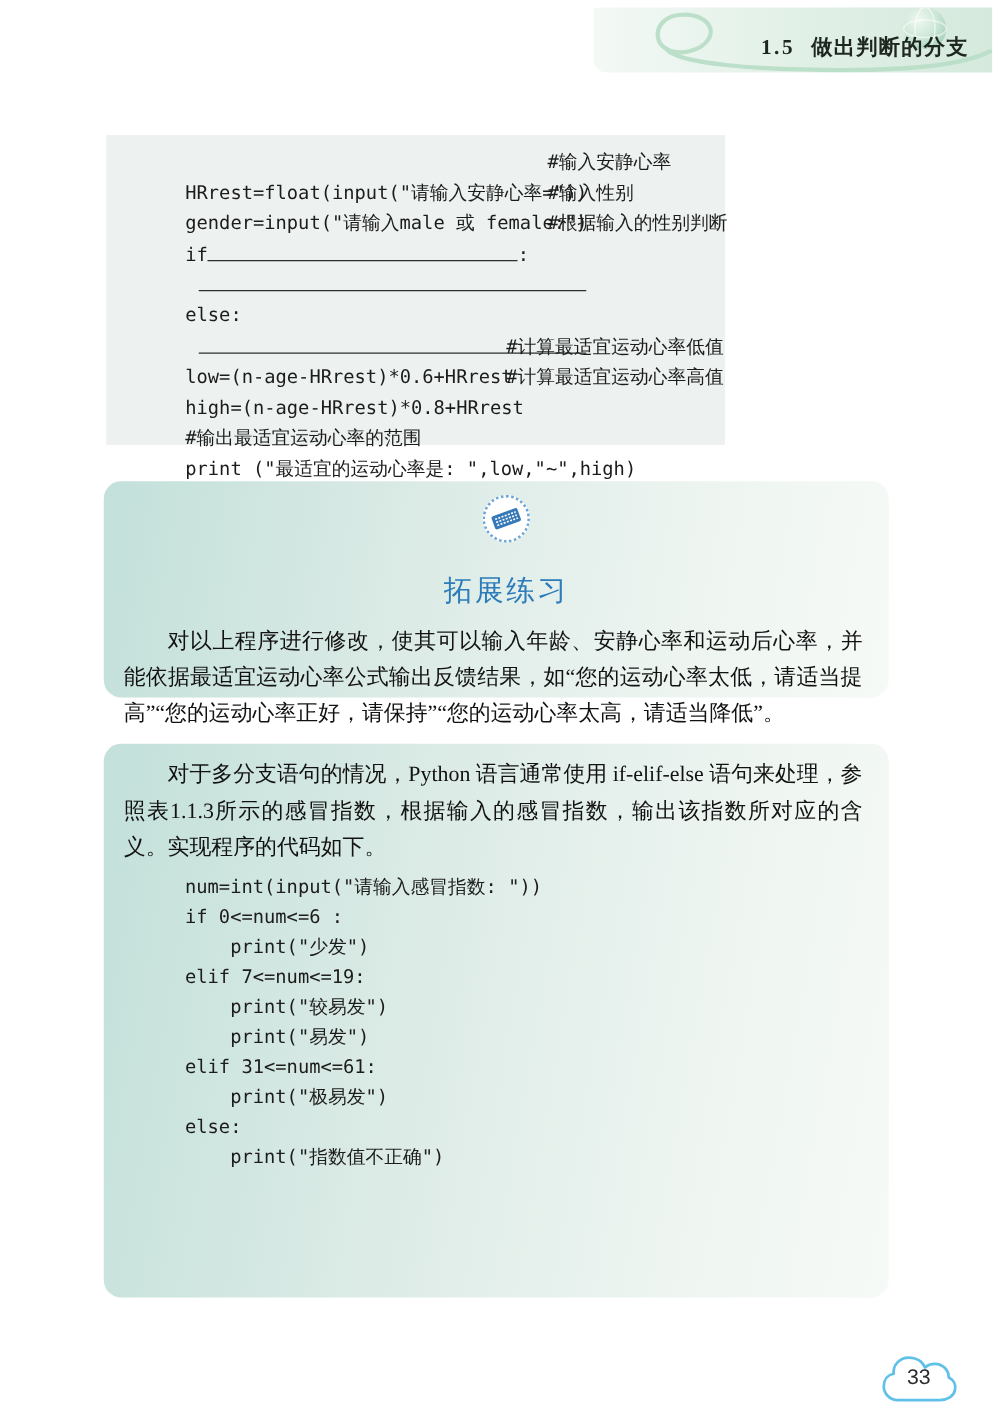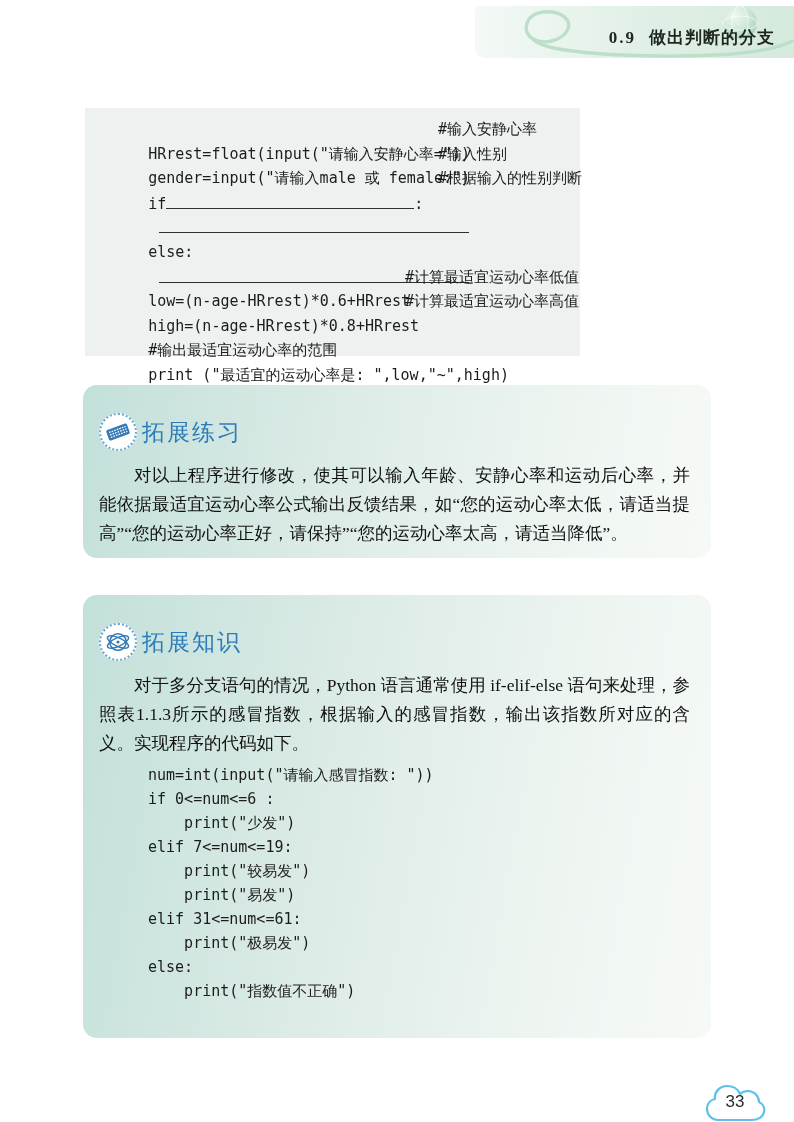--- a/index.html
+++ b/index.html
@@ -42,21 +42,21 @@
   }
 
   
   .callout {
     position:absolute; left:83px; width:628px; border-radius:14px;
     background:linear-gradient(100deg, #c3e0da 0%, #dcebe6 40%, #eef5f1 75%, #f6faf7 100%);
     box-sizing:border-box;
   }
   .callout-exercise  { top:385px; height:173px; }
   .callout-knowledge { top:595px; height:443px; }
-  .callout-header { display:flex; align-items:center; gap:5px; padding:28px 0 0 16px; }
+  .callout-header { display:flex; align-items:center; gap:23px; padding:11px 0 0 16px;flex-direction:column; }
   .badge {
     width:38px; height:38px; border-radius:50%; background:#ffffff;
     border:2px dotted #6aa6d8; box-sizing:border-box;
     display:flex; align-items:center; justify-content:center; flex:0 0 auto;
   }
   .callout-title {
     font-family:"Liberation Sans", sans-serif; font-size:23px; color:#2d7cba;
     letter-spacing:2px;
   }
   .callout-body {
@@ -95,21 +95,21 @@
       <path d="M58,33 C46,26 50,8 68,6 C86,4 98,14 92,25 C86,35 68,39 58,33" fill="none" stroke="#bcdfca" stroke-width="3.4" stroke-linecap="round"></path>
       <path d="M58,33 C66,45 130,50 200,50 C258,50 298,45 317,35" fill="none" stroke="#bcdfca" stroke-width="3.4" stroke-linecap="round"></path>
 
       <g>
         <circle cx="265" cy="17" r="17" fill="url(#globeGrad)"></circle>
         <ellipse cx="265" cy="17" rx="17" ry="7" fill="none" stroke="#ffffff" stroke-opacity="0.55" stroke-width="1.2"></ellipse>
         <ellipse cx="265" cy="17" rx="8" ry="17" fill="none" stroke="#ffffff" stroke-opacity="0.55" stroke-width="1.2"></ellipse>
       </g>
     </svg>
     <div class="chapter-heading">
-      <span class="secno">0.9</span><span>做出判断的分支</span>
+      <span class="secno">1.5</span><span>做出判断的分支</span>
     </div>
   </div>
 
   <div class="codeblock">
     <div class="code-line">
       <span>HRrest=float(input("请输入安静心率="))</span>
       <span class="comment col-a">#输入安静心率</span>
     </div>
     <div class="code-line">
       <span>gender=input("请输入male 或 female:")</span>
@@ -155,31 +155,20 @@
             <line x1="5.5" y1="16.6" x2="23" y2="16.6" stroke="#ffffff" stroke-width="1.3" stroke-dasharray="1.6 1.1"></line>
           </g>
         </svg>
       </div>
       <div class="callout-title">拓展练习</div>
     </div>
     <p class="callout-body">对以上程序进行修改，使其可以输入年龄、安静心率和运动后心率，并能依据最适宜运动心率公式输出反馈结果，如“您的运动心率太低，请适当提高”“您的运动心率正好，请保持”“您的运动心率太高，请适当降低”。</p>
   </div>
 
   <div class="callout callout-knowledge">
-    <div class="callout-header">
-      <div class="badge">
-        <svg width="28" height="28" viewBox="0 0 28 28">
-          <circle cx="14" cy="14" r="8.3" fill="none" stroke="#3579b8" stroke-width="1.6"></circle>
-          <ellipse cx="14" cy="14" rx="11.5" ry="4.2" fill="none" stroke="#3579b8" stroke-width="1.4" transform="rotate(-25 14 14)"></ellipse>
-          <ellipse cx="14" cy="14" rx="11.5" ry="4.2" fill="none" stroke="#3579b8" stroke-width="1.4" transform="rotate(25 14 14)"></ellipse>
-          <circle cx="14" cy="14" r="1.6" fill="#3579b8"></circle>
-        </svg>
-      </div>
-      <div class="callout-title">拓展知识</div>
-    </div>
     <p class="callout-body">对于多分支语句的情况，Python 语言通常使用 if-elif-else 语句来处理，参照表1.1.3所示的感冒指数，根据输入的感冒指数，输出该指数所对应的含义。实现程序的代码如下。</p>
     <div class="callout-code">
       <div class="k-line">num=int(input("请输入感冒指数: "))</div>
       <div class="k-line">if 0&lt;=num&lt;=6 :</div>
       <div class="k-line">    print("少发")</div>
       <div class="k-line">elif 7&lt;=num&lt;=19:</div>
       <div class="k-line">    print("较易发")</div>
       <div class="k-line">    print("易发")</div>
       <div class="k-line">elif 31&lt;=num&lt;=61:</div>
       <div class="k-line">    print("极易发")</div>

